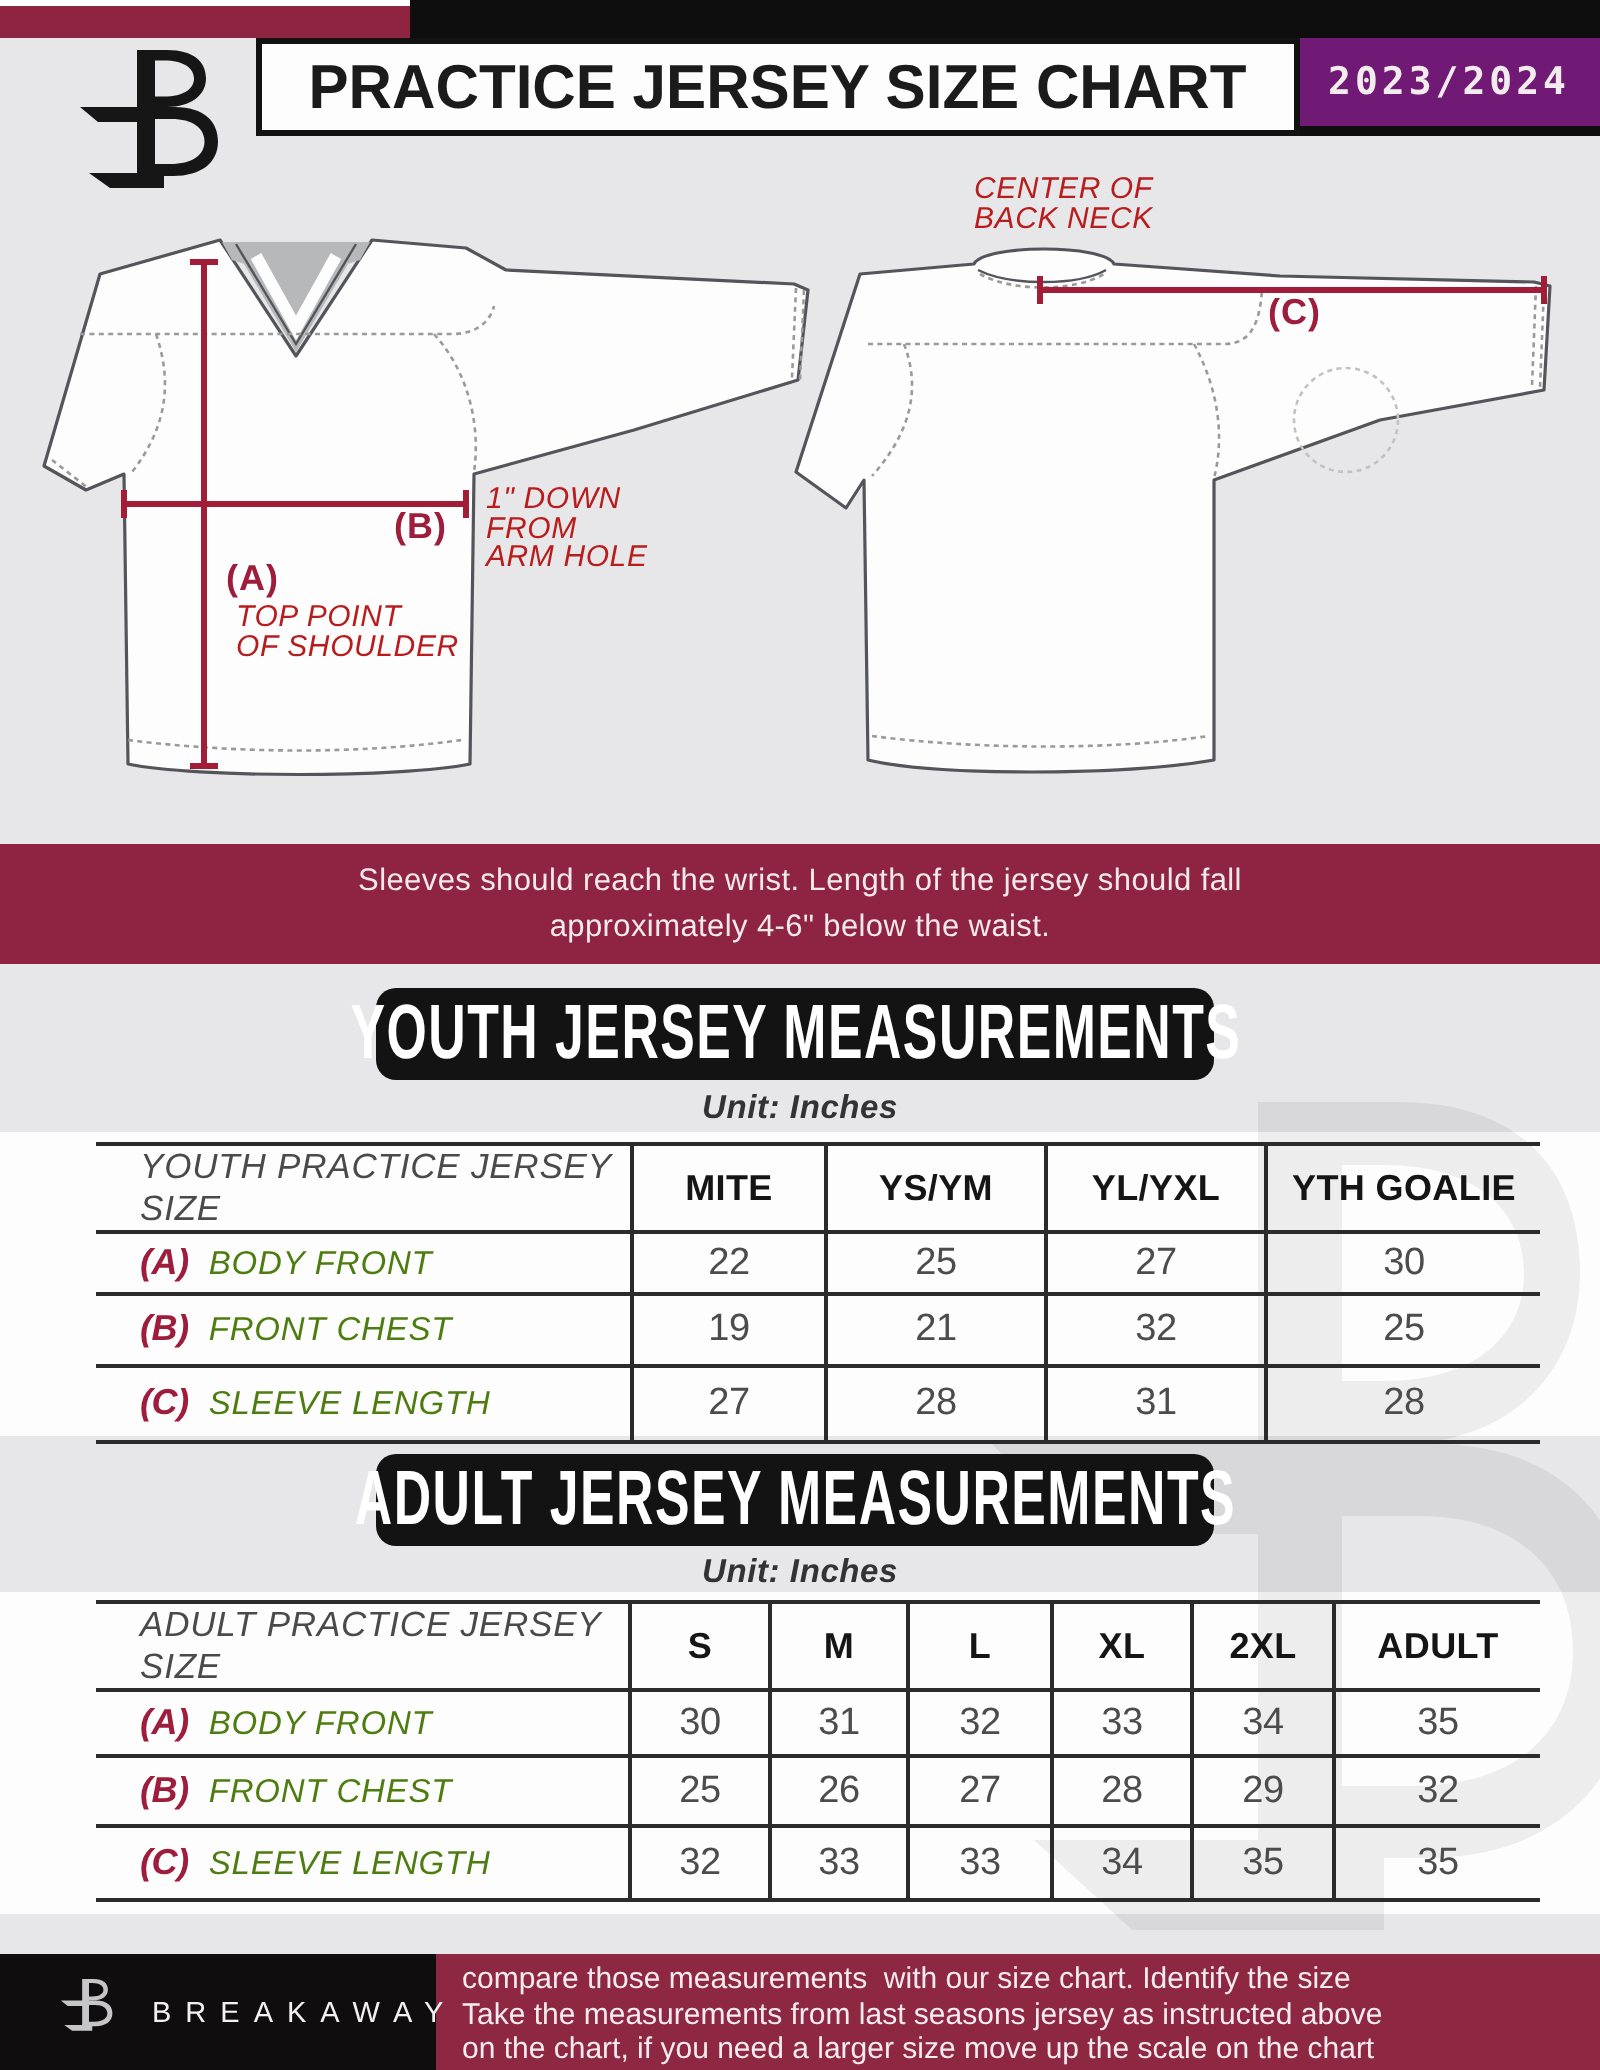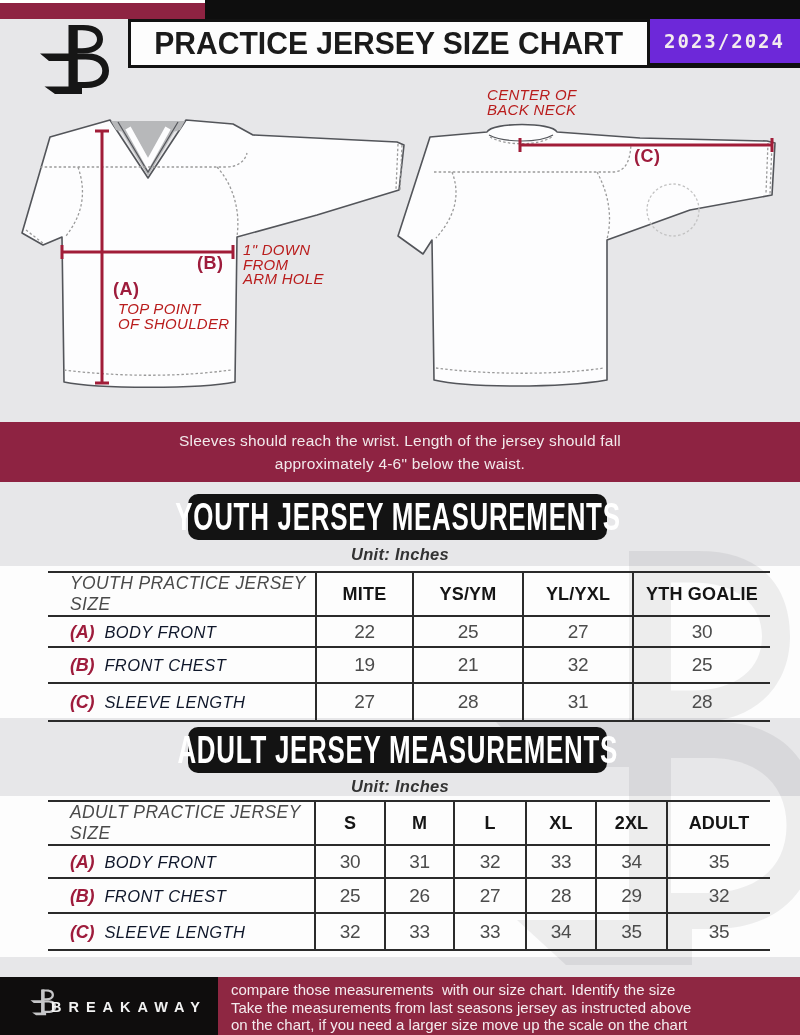--- a/index.html
+++ b/index.html
@@ -5,21 +5,21 @@
   html,body{margin:0;padding:0;}
   .page{position:relative;width:800px;height:1035px;background:#e7e7e9;overflow:hidden;
         font-family:"Liberation Sans",sans-serif;}
   .abs{position:absolute;}
 
   
   .hdr-white-sliver{left:0;top:0;width:205px;height:3px;background:#ffffff;}
   .hdr-maroon-strip{left:0;top:3px;width:205px;height:16px;background:#8e2342;}
   .hdr-black-bar{left:205px;top:0;width:595px;height:19px;background:#0e0e0e;}
   .hdr-black-right{left:649px;top:19px;width:151px;height:49px;background:#0e0e0e;}
-  .hdr-season-box{left:649px;top:19px;width:151px;height:44px;background:#6d28d9;
+  .hdr-season-box{left:649px;top:19px;width:151px;height:44px;background:#701a75;
       display:flex;align-items:center;justify-content:center;}
   .hdr-season{color:#f3ecee;font-family:"DejaVu Sans Mono",monospace;font-weight:bold;
       font-size:19px;letter-spacing:2px;}
   .hdr-title-box{left:128px;top:19px;width:522px;height:49px;background:#fdfdfd;
       border:3px solid #121212;box-sizing:border-box;display:flex;align-items:center;justify-content:center;}
   .hdr-title{font-size:31px;font-weight:bold;color:#1b1b1b;letter-spacing:0px;
       transform:scaleX(0.97);white-space:nowrap;}
   .logo-svg{overflow:visible;}
 
   
@@ -63,26 +63,26 @@
   table.sizes td{border-top:2.5px solid #2b2b2b;text-align:center;padding:0;
       font-size:19px;color:#4c4c4c;letter-spacing:-0.2px;}
   table.sizes tr:last-child td{border-bottom:2.5px solid #2b2b2b;}
   table.sizes td + td{border-left:2.5px solid #2b2b2b;}
   table.sizes td.c1{text-align:left;padding-left:22px;font-style:italic;}
   table.sizes tr.hd td{font-weight:bold;color:#151515;font-size:18px;letter-spacing:0.2px;}
   table.sizes tr.hd td.c1{font-weight:normal;color:#4a4a4a;font-size:17.5px;letter-spacing:0.4px;}
   table.youth{top:571px;}
   table.adult{top:800px;}
   .rk{color:#9e1c3c;font-weight:bold;font-size:18px;}
-  .rl{color:#0f172a;font-size:16.5px;letter-spacing:0.4px;margin-left:10px;}
+  .rl{color:#4d7c0f;font-size:16.5px;letter-spacing:0.4px;margin-left:10px;}
 
   
   .ftr-black{left:0;top:977px;width:218px;height:58px;background:#0f0d0d;}
   .ftr-maroon{left:218px;top:977px;width:582px;height:58px;background:#8e2742;}
-  .ftr-brand{left:51px;top:999px;color:#f2f2f2;font-weight:bold;font-size:14.5px;letter-spacing:7px;}
+  .ftr-brand{left:76px;top:999px;color:#f2f2f2;font-weight:normal;font-size:14.5px;letter-spacing:7px;}
   .ftr-text{left:231px;top:982px;width:560px;color:#f4ebee;font-size:15px;line-height:16.5px;}
   .ftr-text div{margin-bottom:1px;white-space:pre;}
 </style>
 </head>
 <body>
 
 <div class="page">
 
   <svg width="0" height="0" style="position:absolute">
     <defs>

